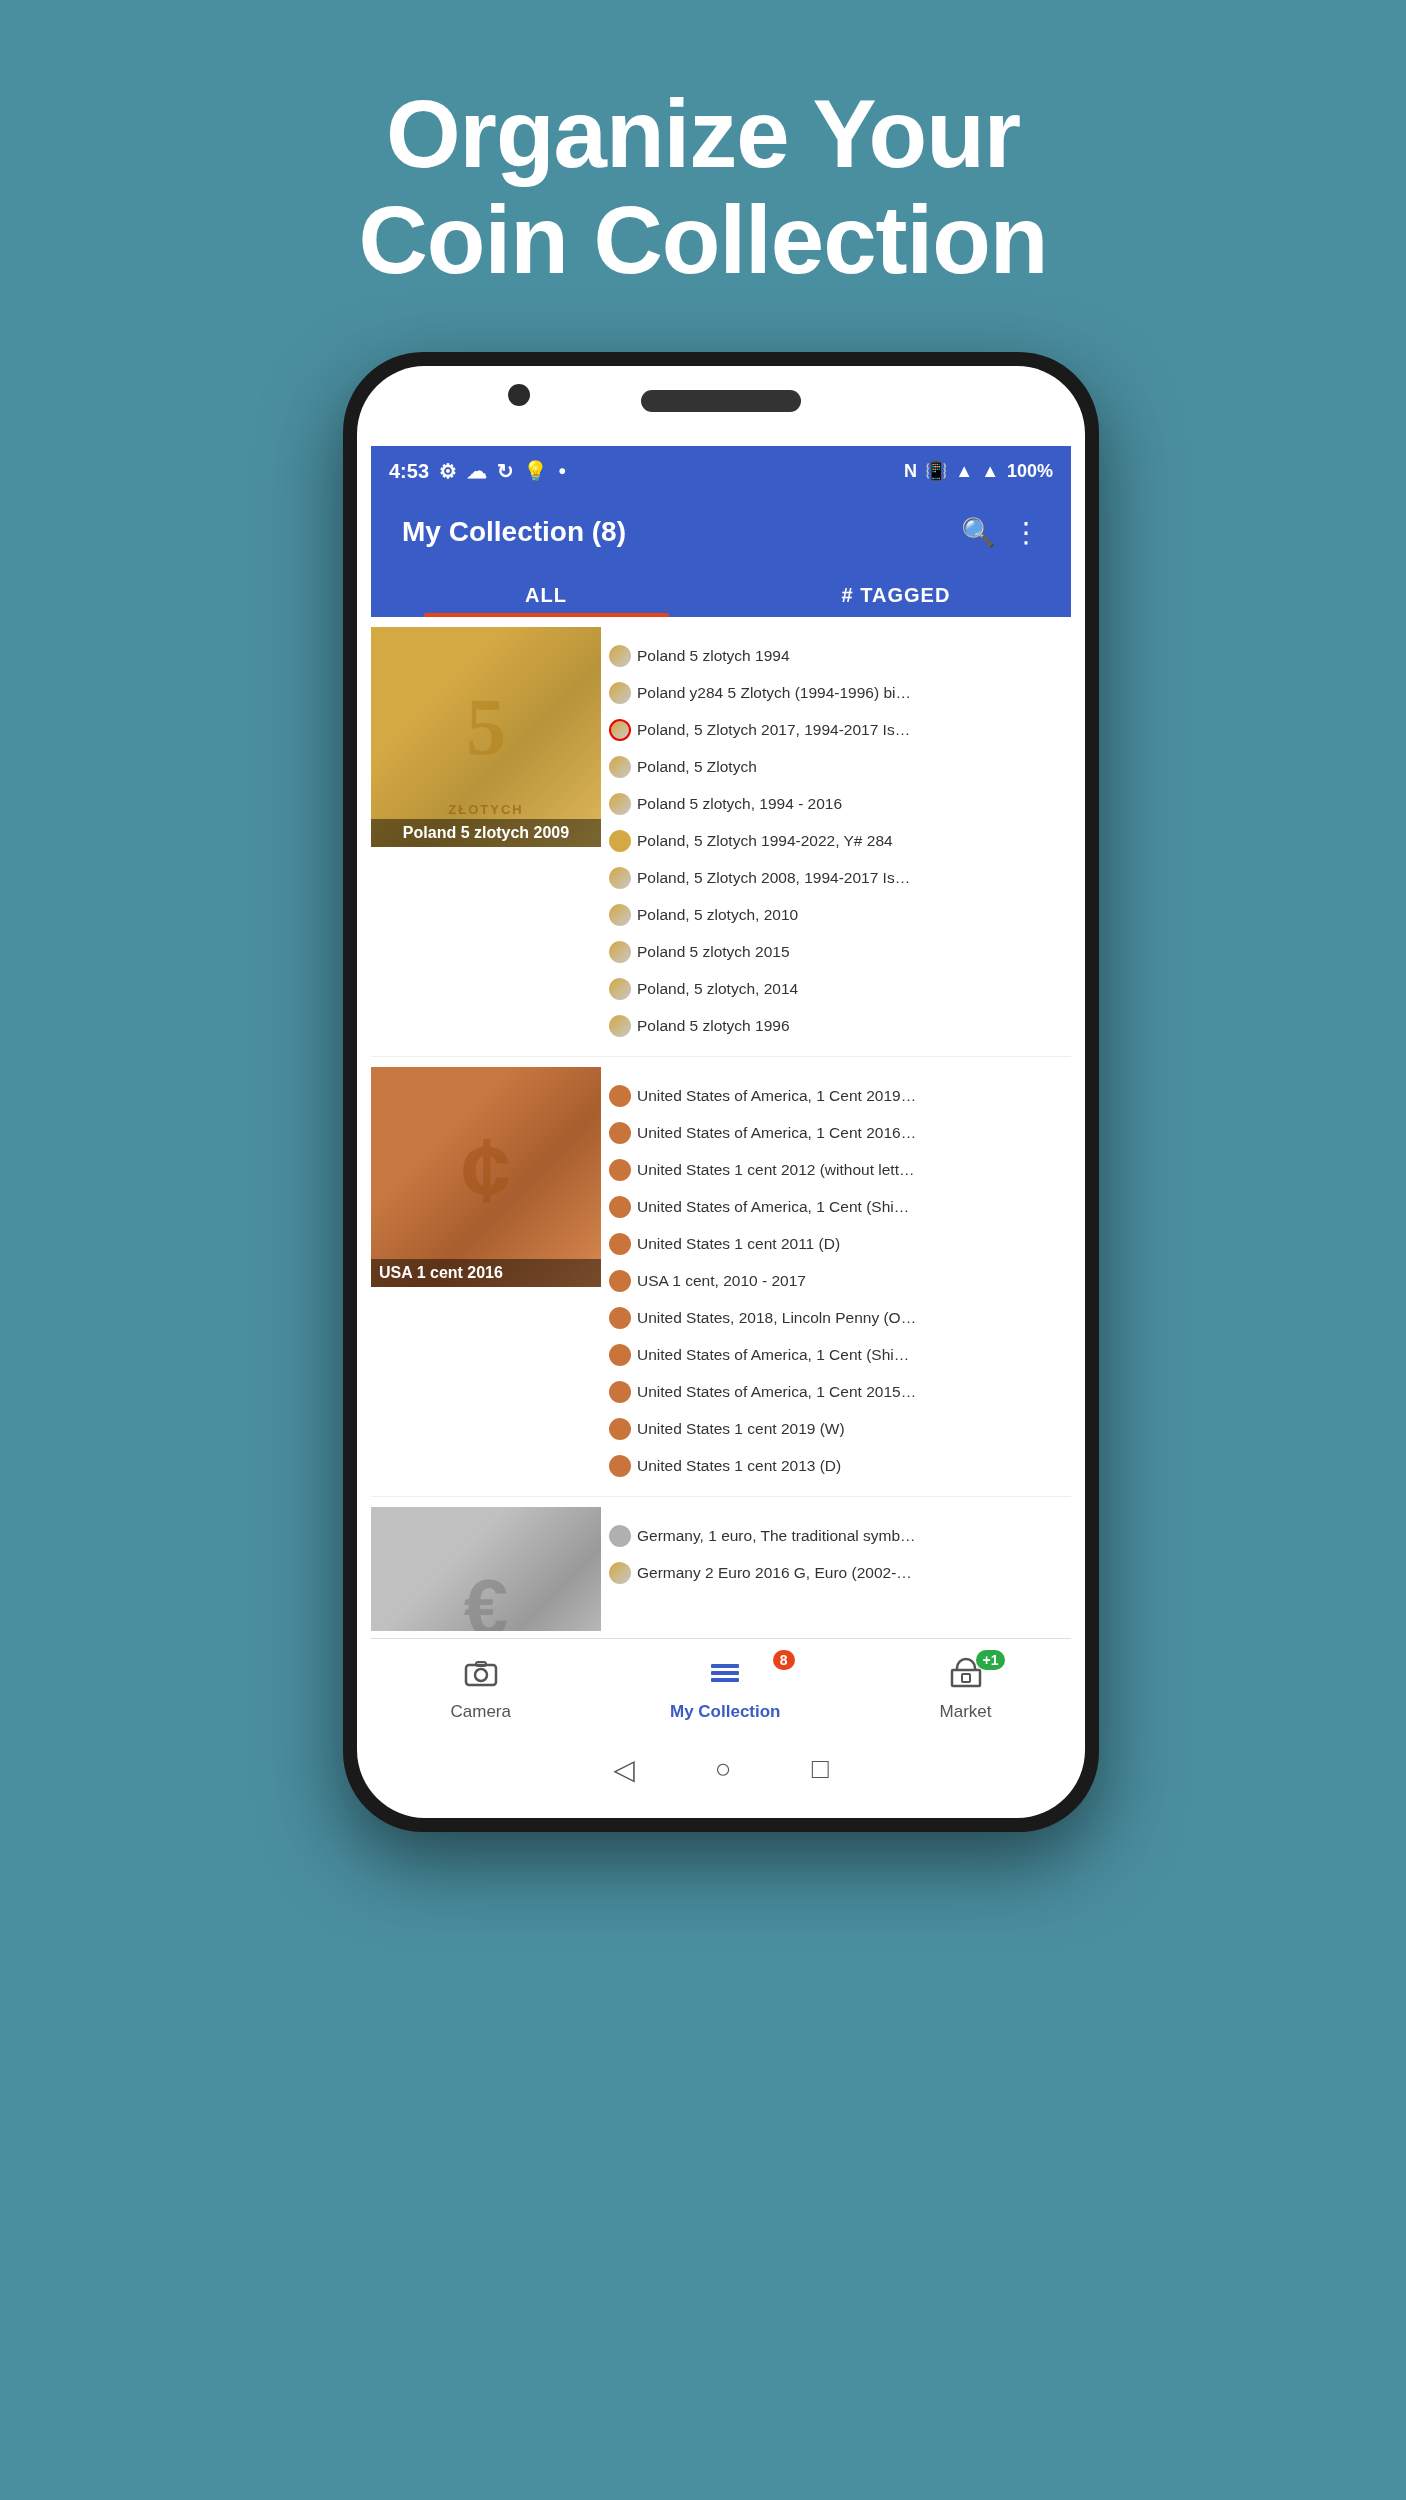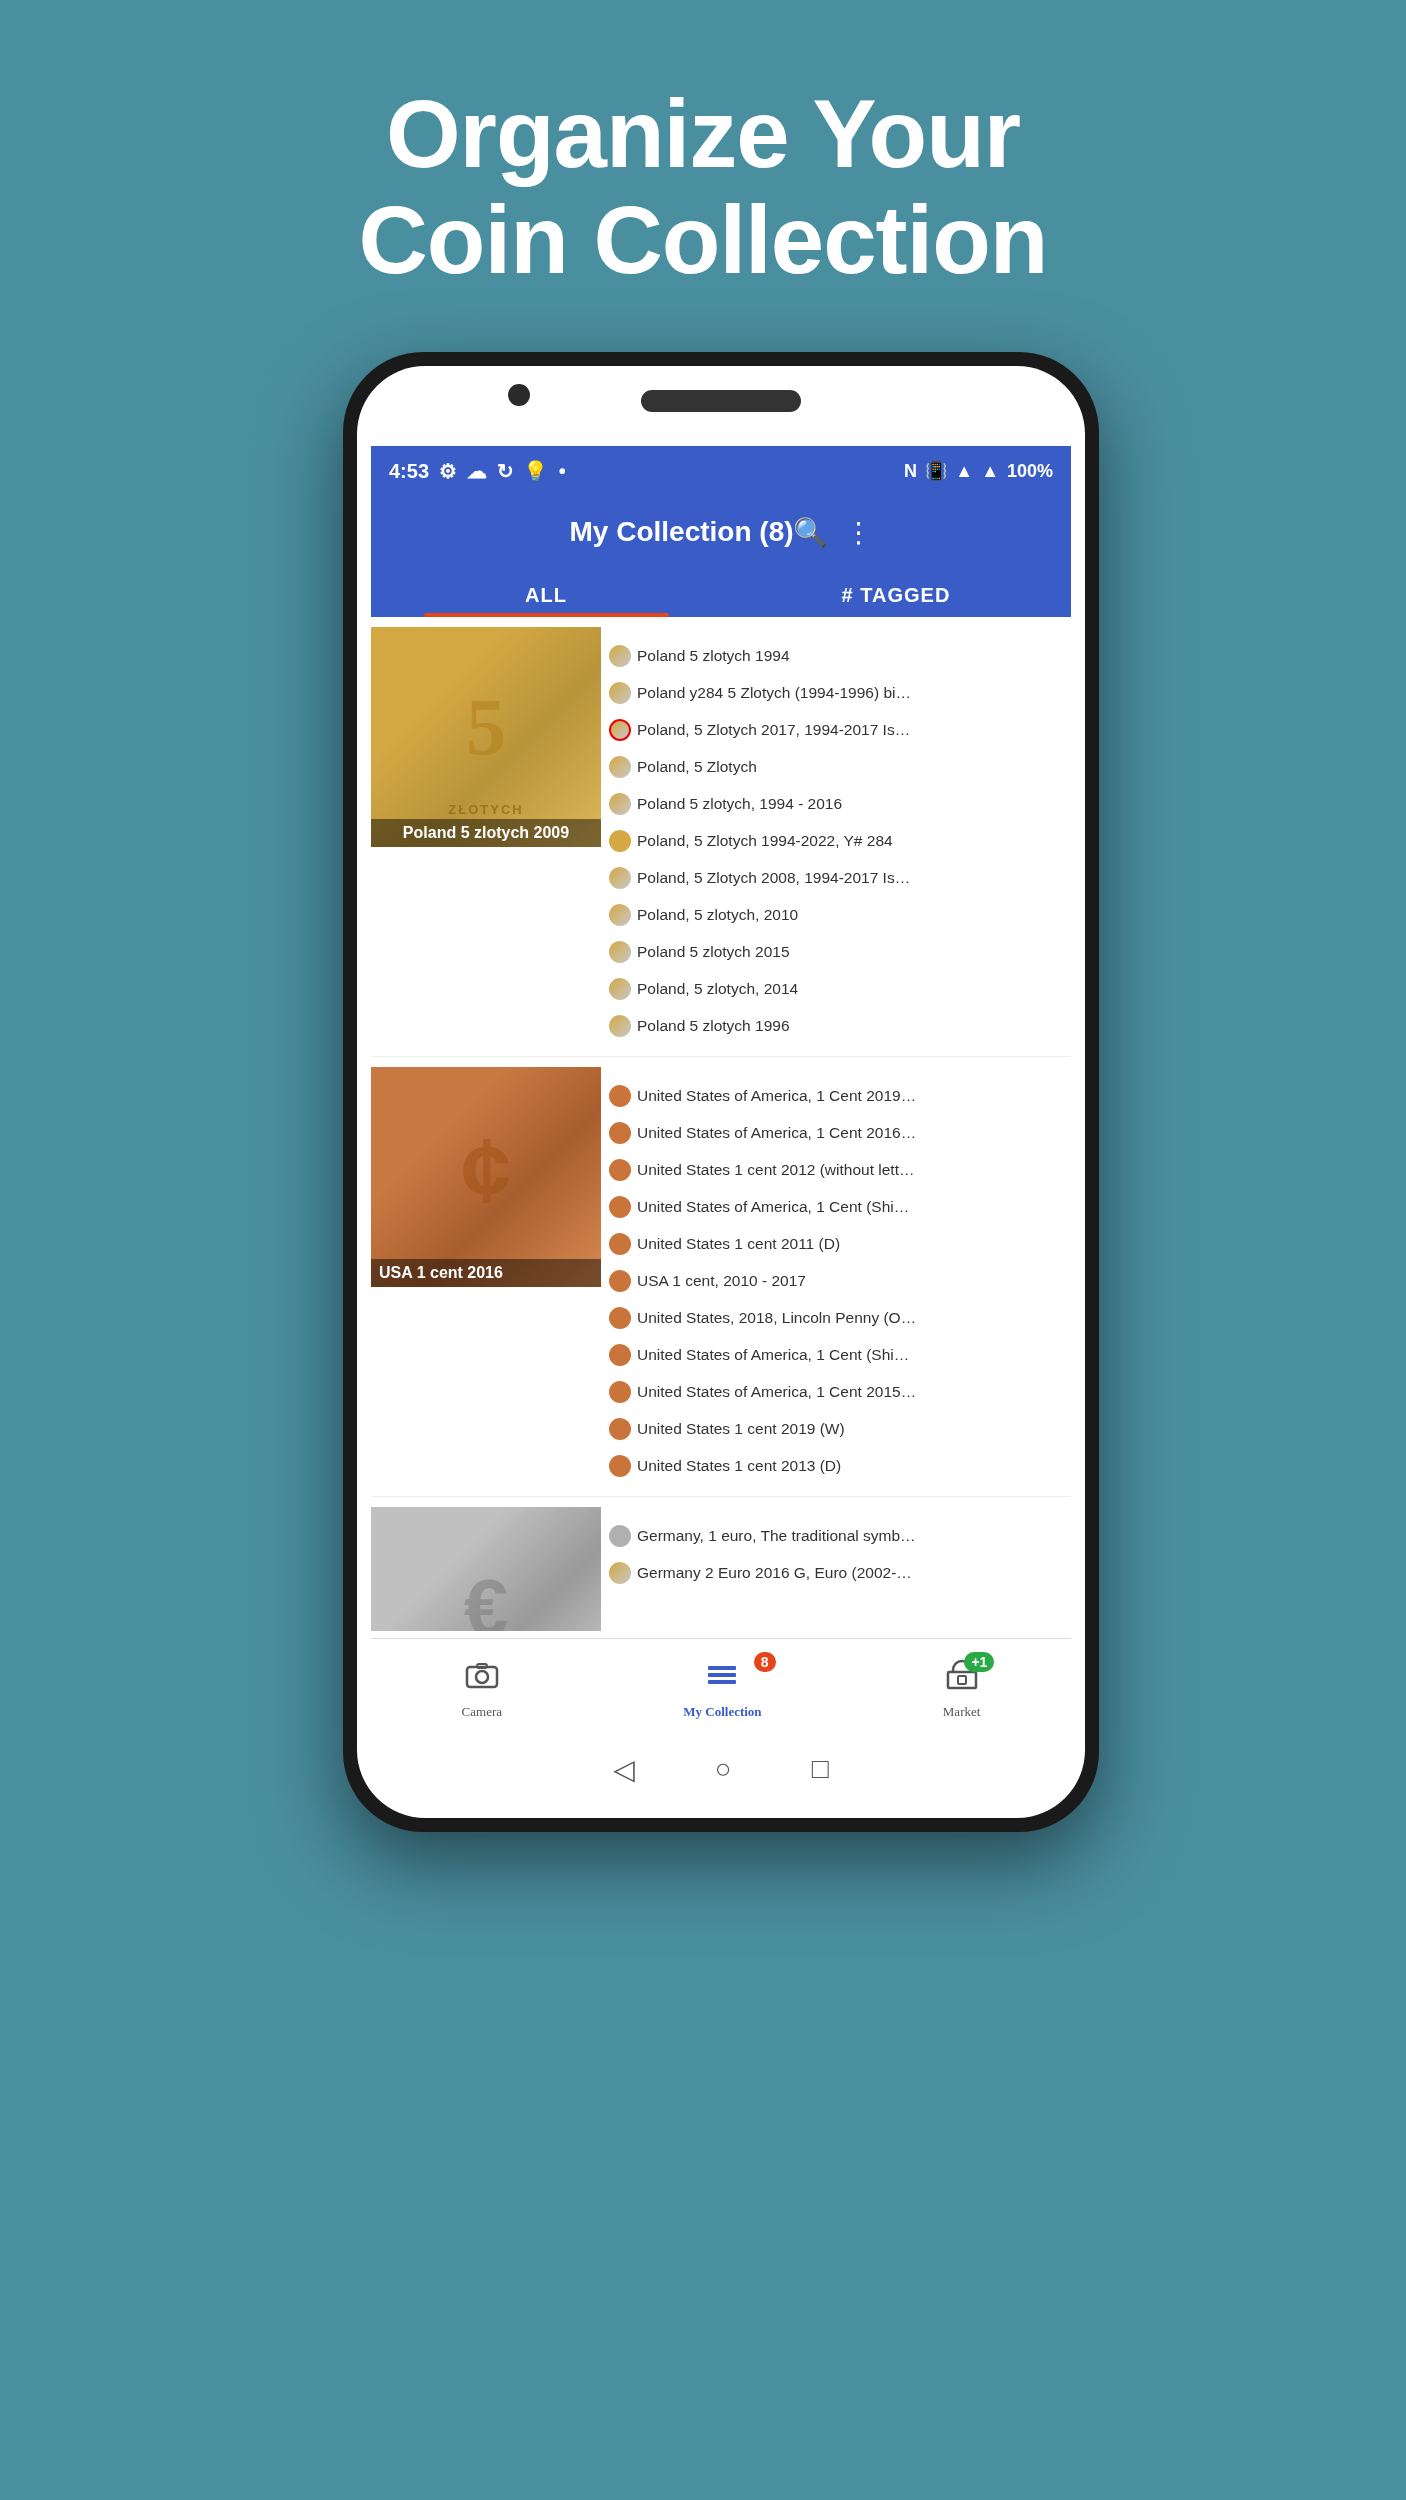--- a/index.html
+++ b/index.html
@@ -107,21 +107,21 @@
       font-weight: bold;
     }
     .status-left { display: flex; align-items: center; gap: 10px; }
     .status-right { display: flex; align-items: center; gap: 8px; font-size: 18px; }
     
     .app-bar {
       background: #3a5cc7;
       height: 72px;
       display: flex;
       align-items: center;
-      justify-content: center;
+      justify-content: space-between;
       padding: 0 31px;
       color: white;
     }
     .app-bar-title { font-size: 28px; font-weight: bold; }
     .app-bar-icons { display: flex; gap: 16px; align-items: center; }
     .app-bar-icon { font-size: 28px; color: white; }
     
     .tabs {
       background: #3a5cc7;
       display: flex;
@@ -276,21 +276,21 @@
     .bottom-nav-item {
       display: flex;
       flex-direction: column;
       align-items: center;
       gap: 4px;
       cursor: pointer;
       position: relative;
     }
     .bottom-nav-icon { font-size: 34px; color: #555; }
     .bottom-nav-icon.active { color: #3a5cc7; }
-    .bottom-nav-label { font-size: 13px; color: #555; font-family: Liberation Serif, serif; }
+    .bottom-nav-label { font-size: 17px; color: #555; }
     .bottom-nav-label.active { color: #3a5cc7; font-weight: bold; }
     .badge {
       position: absolute;
       top: -6px;
       right: -14px;
       background: #e8441a;
       color: white;
       border-radius: 12px;
       font-size: 14px;
       padding: 2px 7px;

